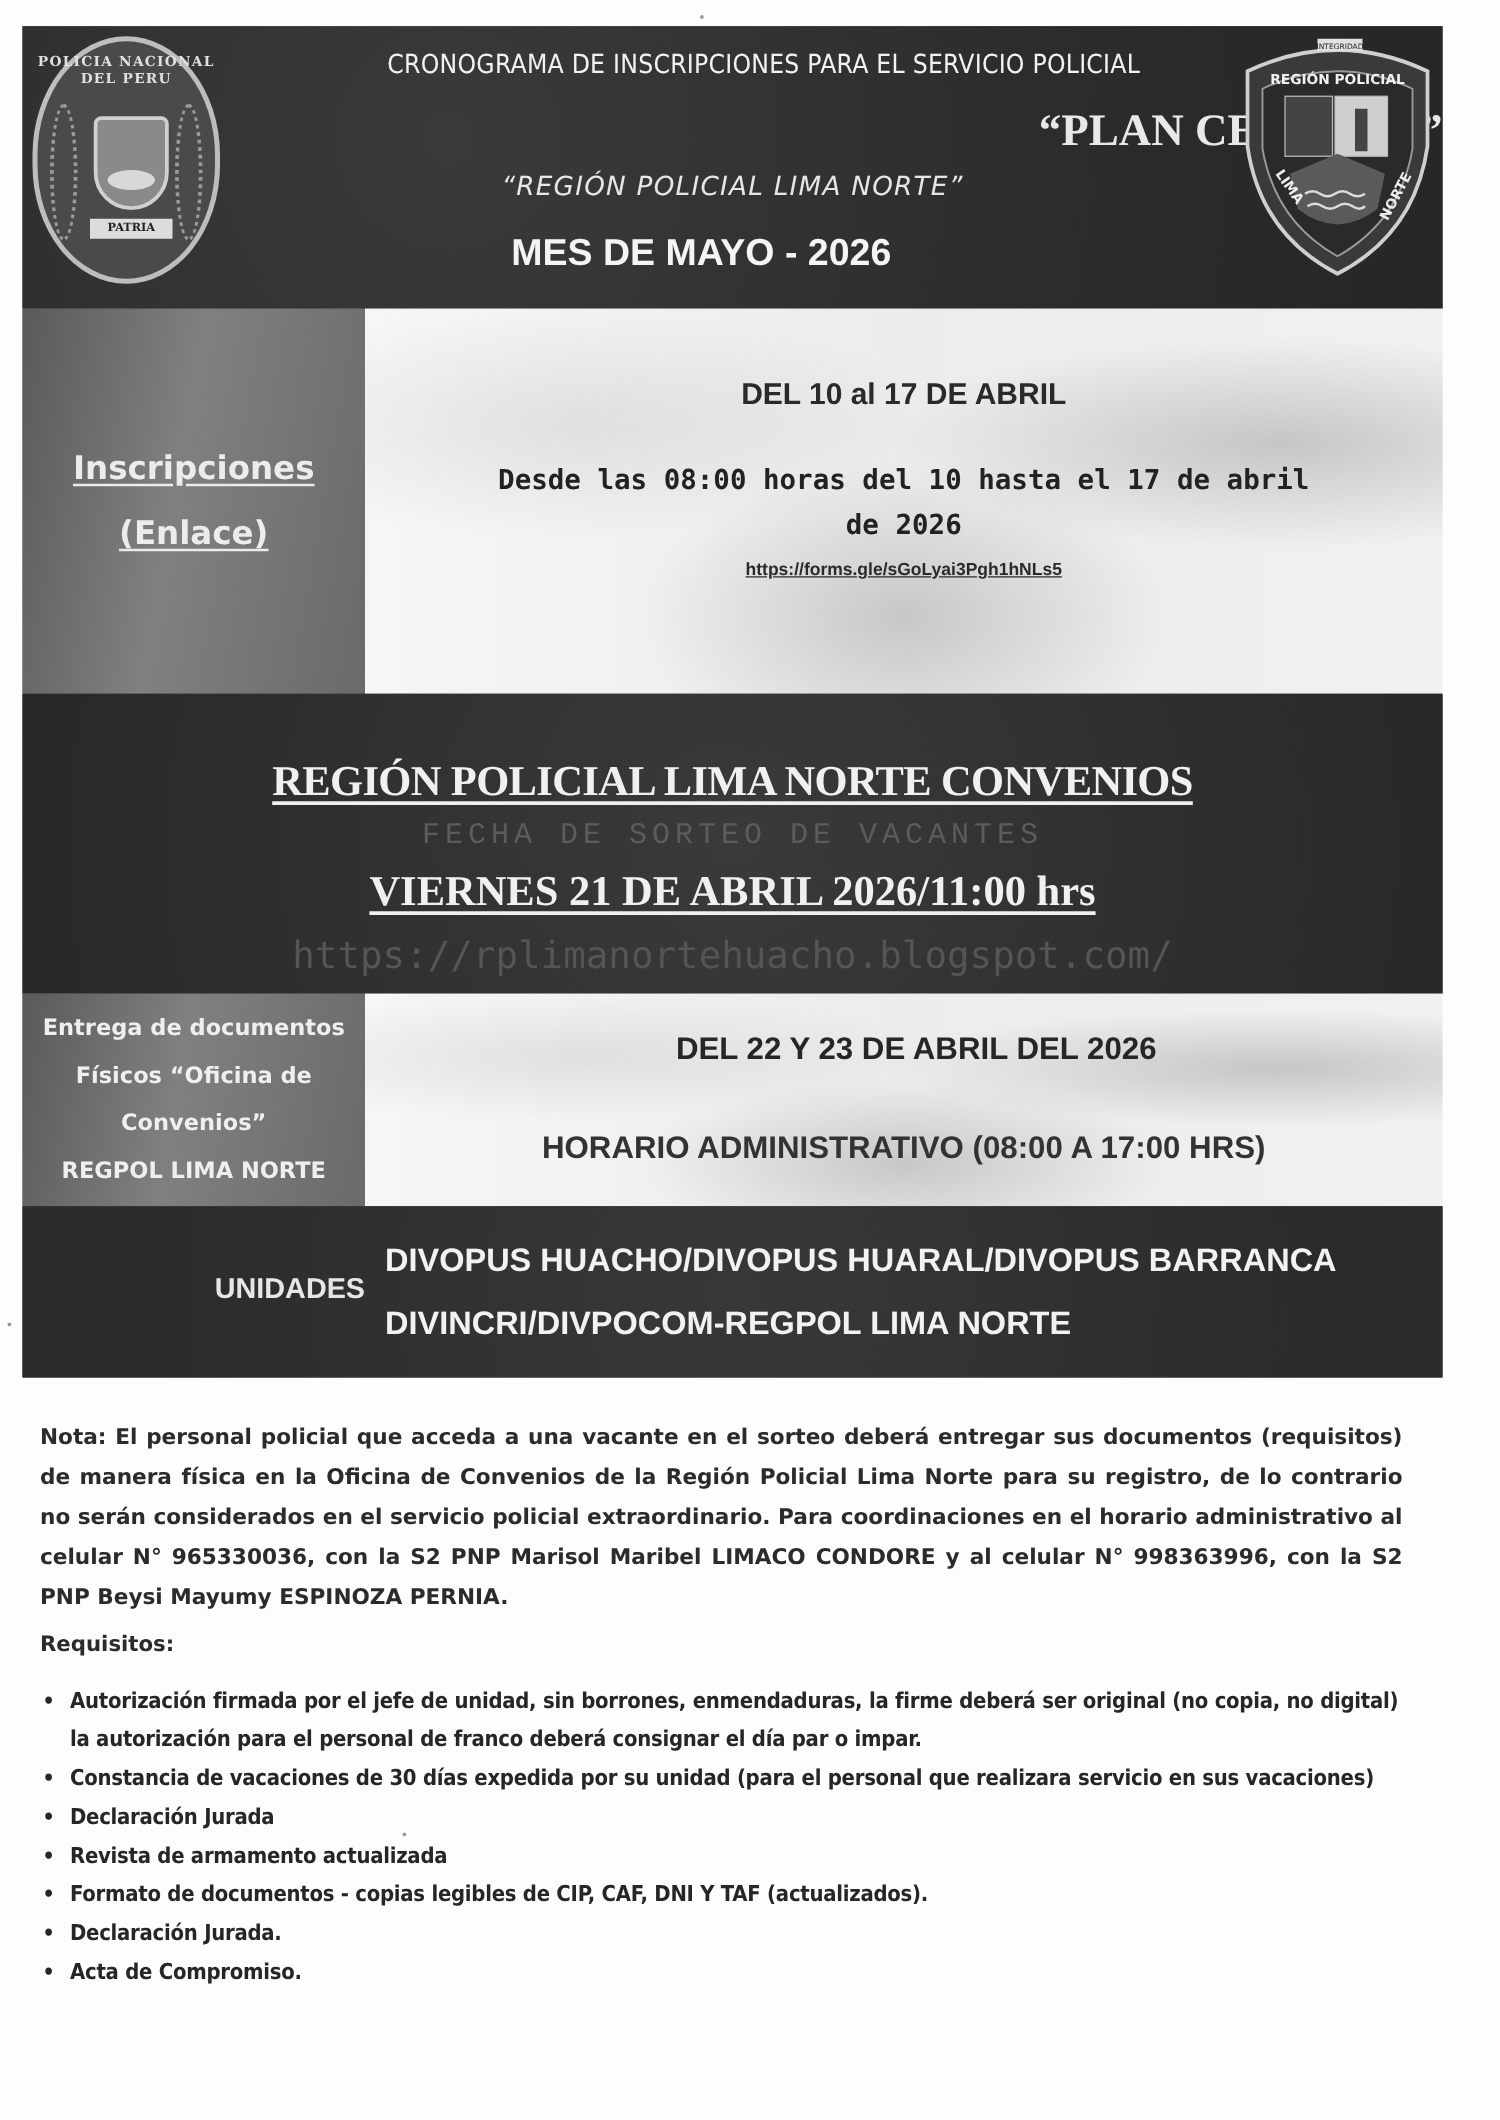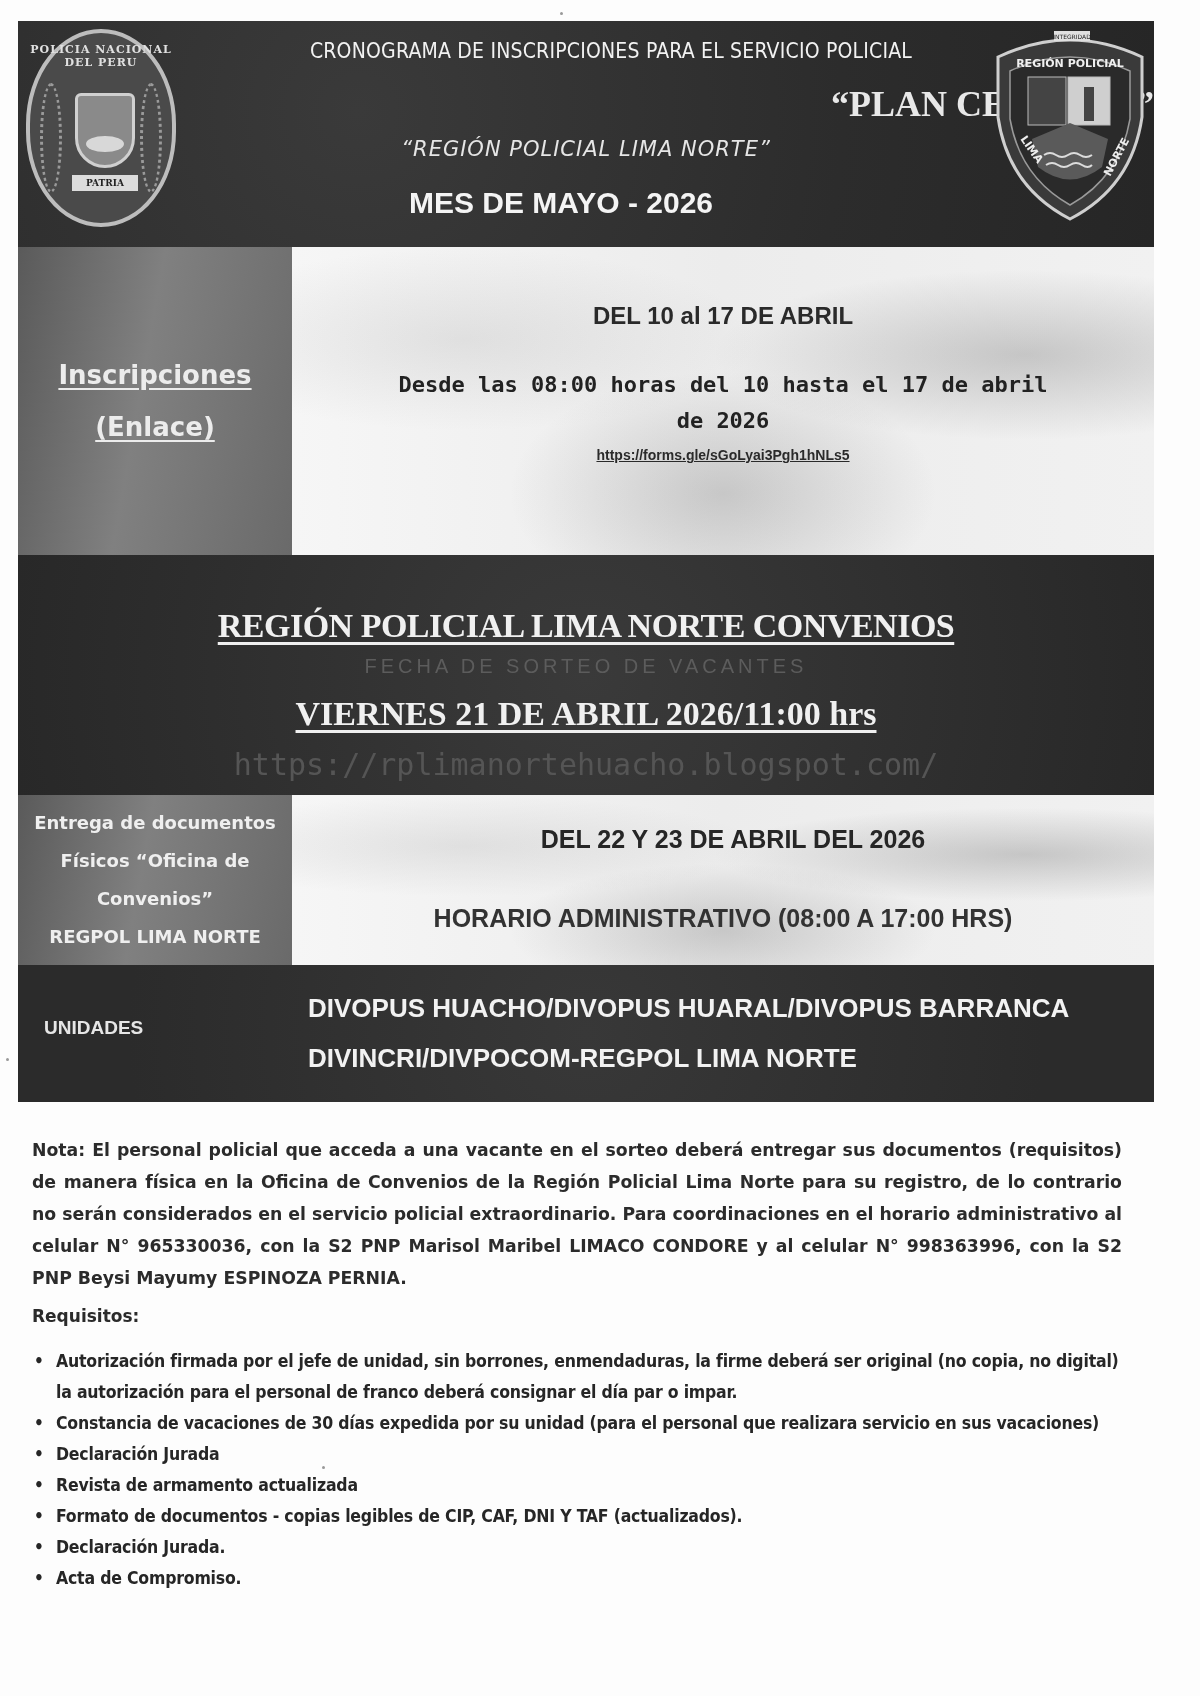--- a/index.html
+++ b/index.html
@@ -108,21 +108,21 @@
     background-image: radial-gradient(circle at 50% 50%, #3a3a3a 0%, #2d2d2d 70%, #282828 100%);
     text-align: center;
   }
   .b2-title {
     position: absolute; left: 0; right: 0; top: 52px;
     font-family: "Liberation Serif", serif; font-weight: bold; font-size: 34px; color: #f0f0f0;
     text-decoration: underline; text-underline-offset: 5px; letter-spacing: -0.5px;
   }
   .b2-sub {
     position: absolute; left: 0; right: 0; top: 100px;
-    font-family: Liberation Sans, sans-serif; font-size: 20px; color: #5c5c5c; letter-spacing: 4px;
+    font-family: Liberation Mono, monospace; font-size: 24px; color: #5c5c5c; letter-spacing: 4px;
   }
   .b2-date {
     position: absolute; left: 0; right: 0; top: 140px;
     font-family: Liberation Serif, serif; font-weight: bold; font-size: 34px; color: #f0f0f0;
     text-decoration: underline; text-underline-offset: 5px;
   }
   .b2-url {
     position: absolute; left: 0; right: 0; top: 192px;
     font-family: "DejaVu Sans Mono", monospace; font-size: 30px; color: #555555;
   }
@@ -140,22 +140,22 @@
     font-family: "Liberation Sans", sans-serif; font-weight: bold; font-size: 25px; color: #333;
   }
 
   
   .band3 {
     position: absolute; left: 18px; top: 965px; width: 1136px; height: 137px;
     background: #2e2e2e;
     background-image: radial-gradient(circle at 50% 50%, #383838 0%, #2b2b2b 80%);
   }
   .b3-label {
-    position: absolute; left: 0; width: 274px; top: 52px; text-align: left; padding-left: 26px;
-    font-family: "Liberation Sans", sans-serif; font-weight: bold; font-size: 19px; color: #e6e6e6;
+    position: absolute; left: 0; width: 274px; top: 52px; text-align: right; padding-left: 26px;
+    font-family: "Liberation Sans", sans-serif; font-weight: bold; font-size: 23px; color: #e6e6e6;
   }
   .b3-units {
     position: absolute; left: 290px; top: 18px; right: 10px;
     font-family: "Liberation Sans", sans-serif; font-weight: bold; font-size: 26px; color: #f2f2f2; line-height: 50px;
   }
 
   
   .note {
     position: absolute; left: 32px; top: 1134px; width: 1090px;
     font-family: "DejaVu Sans", sans-serif; font-weight: bold; font-size: 17.3px; line-height: 32px; color: #2b2b2b;

